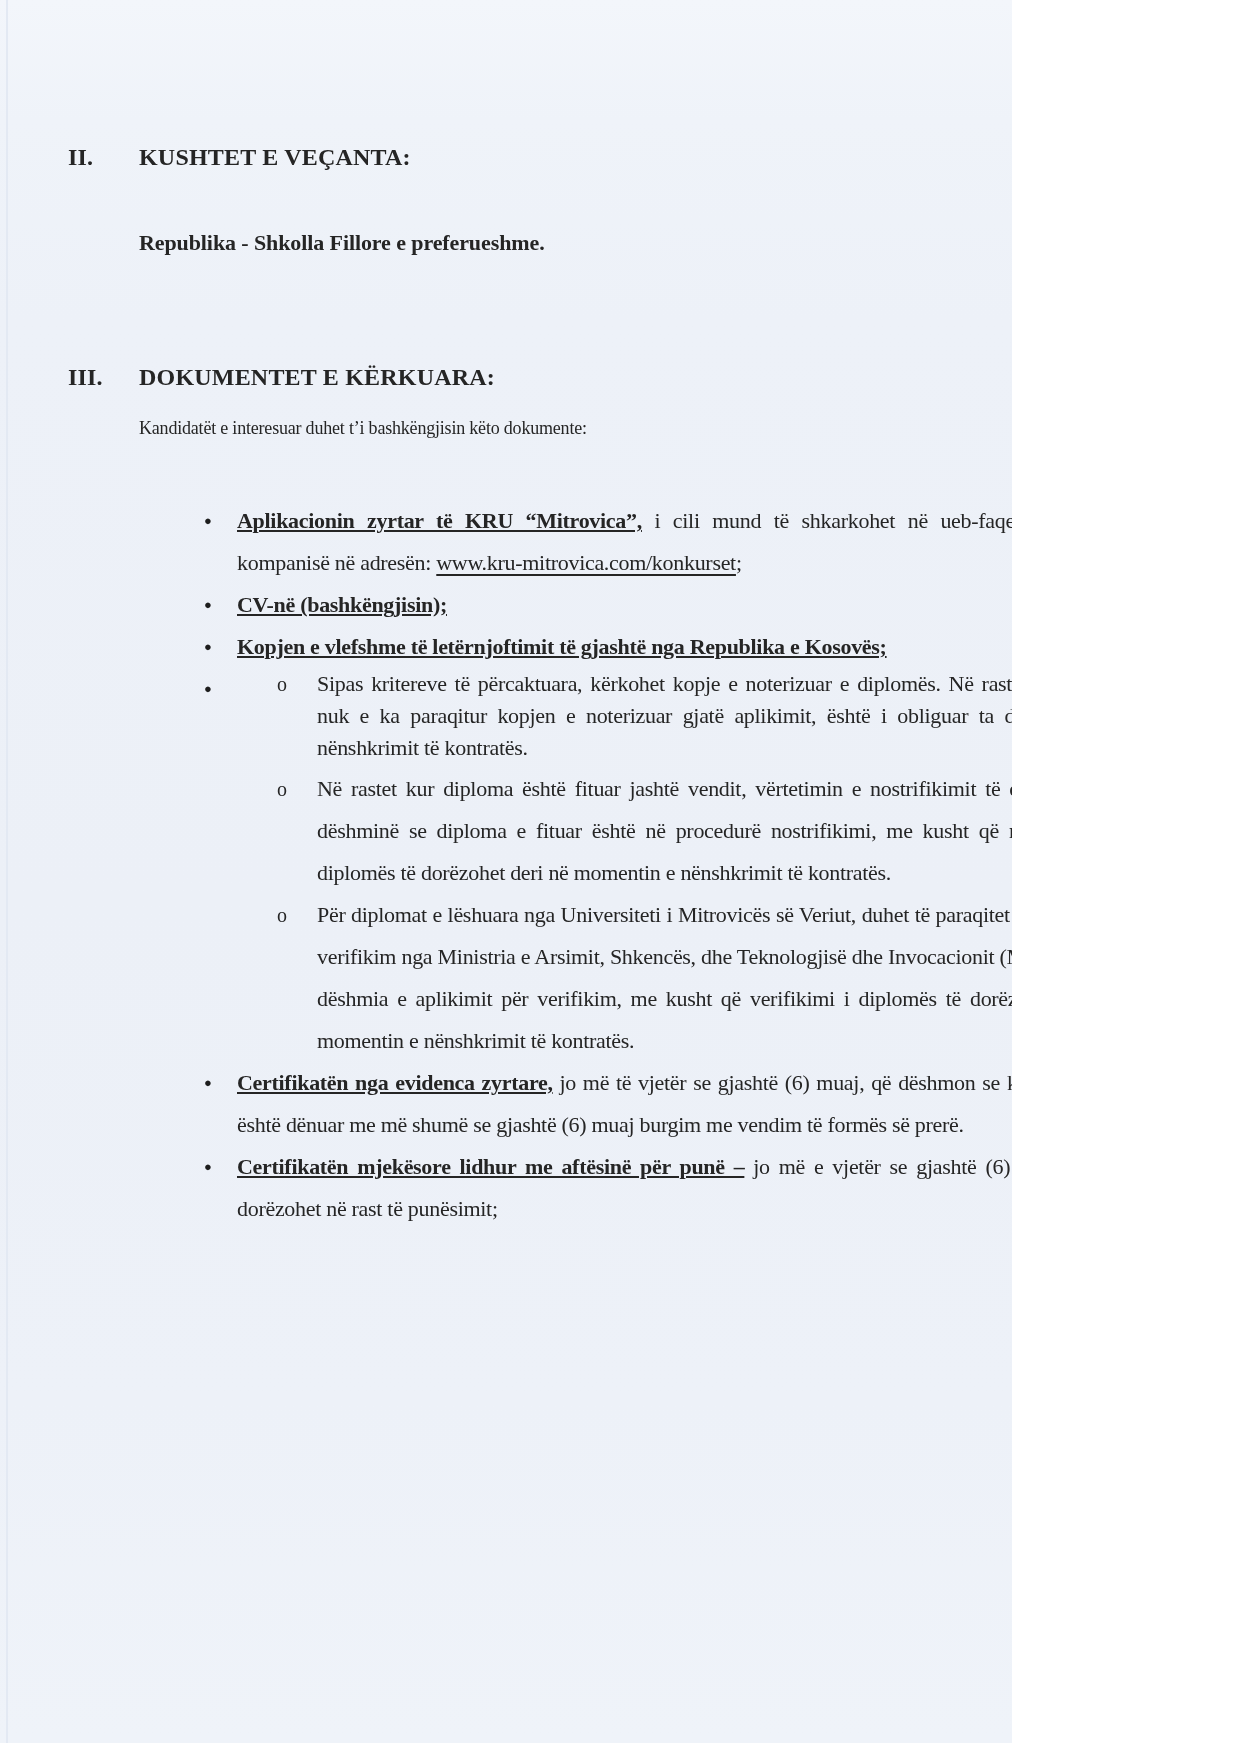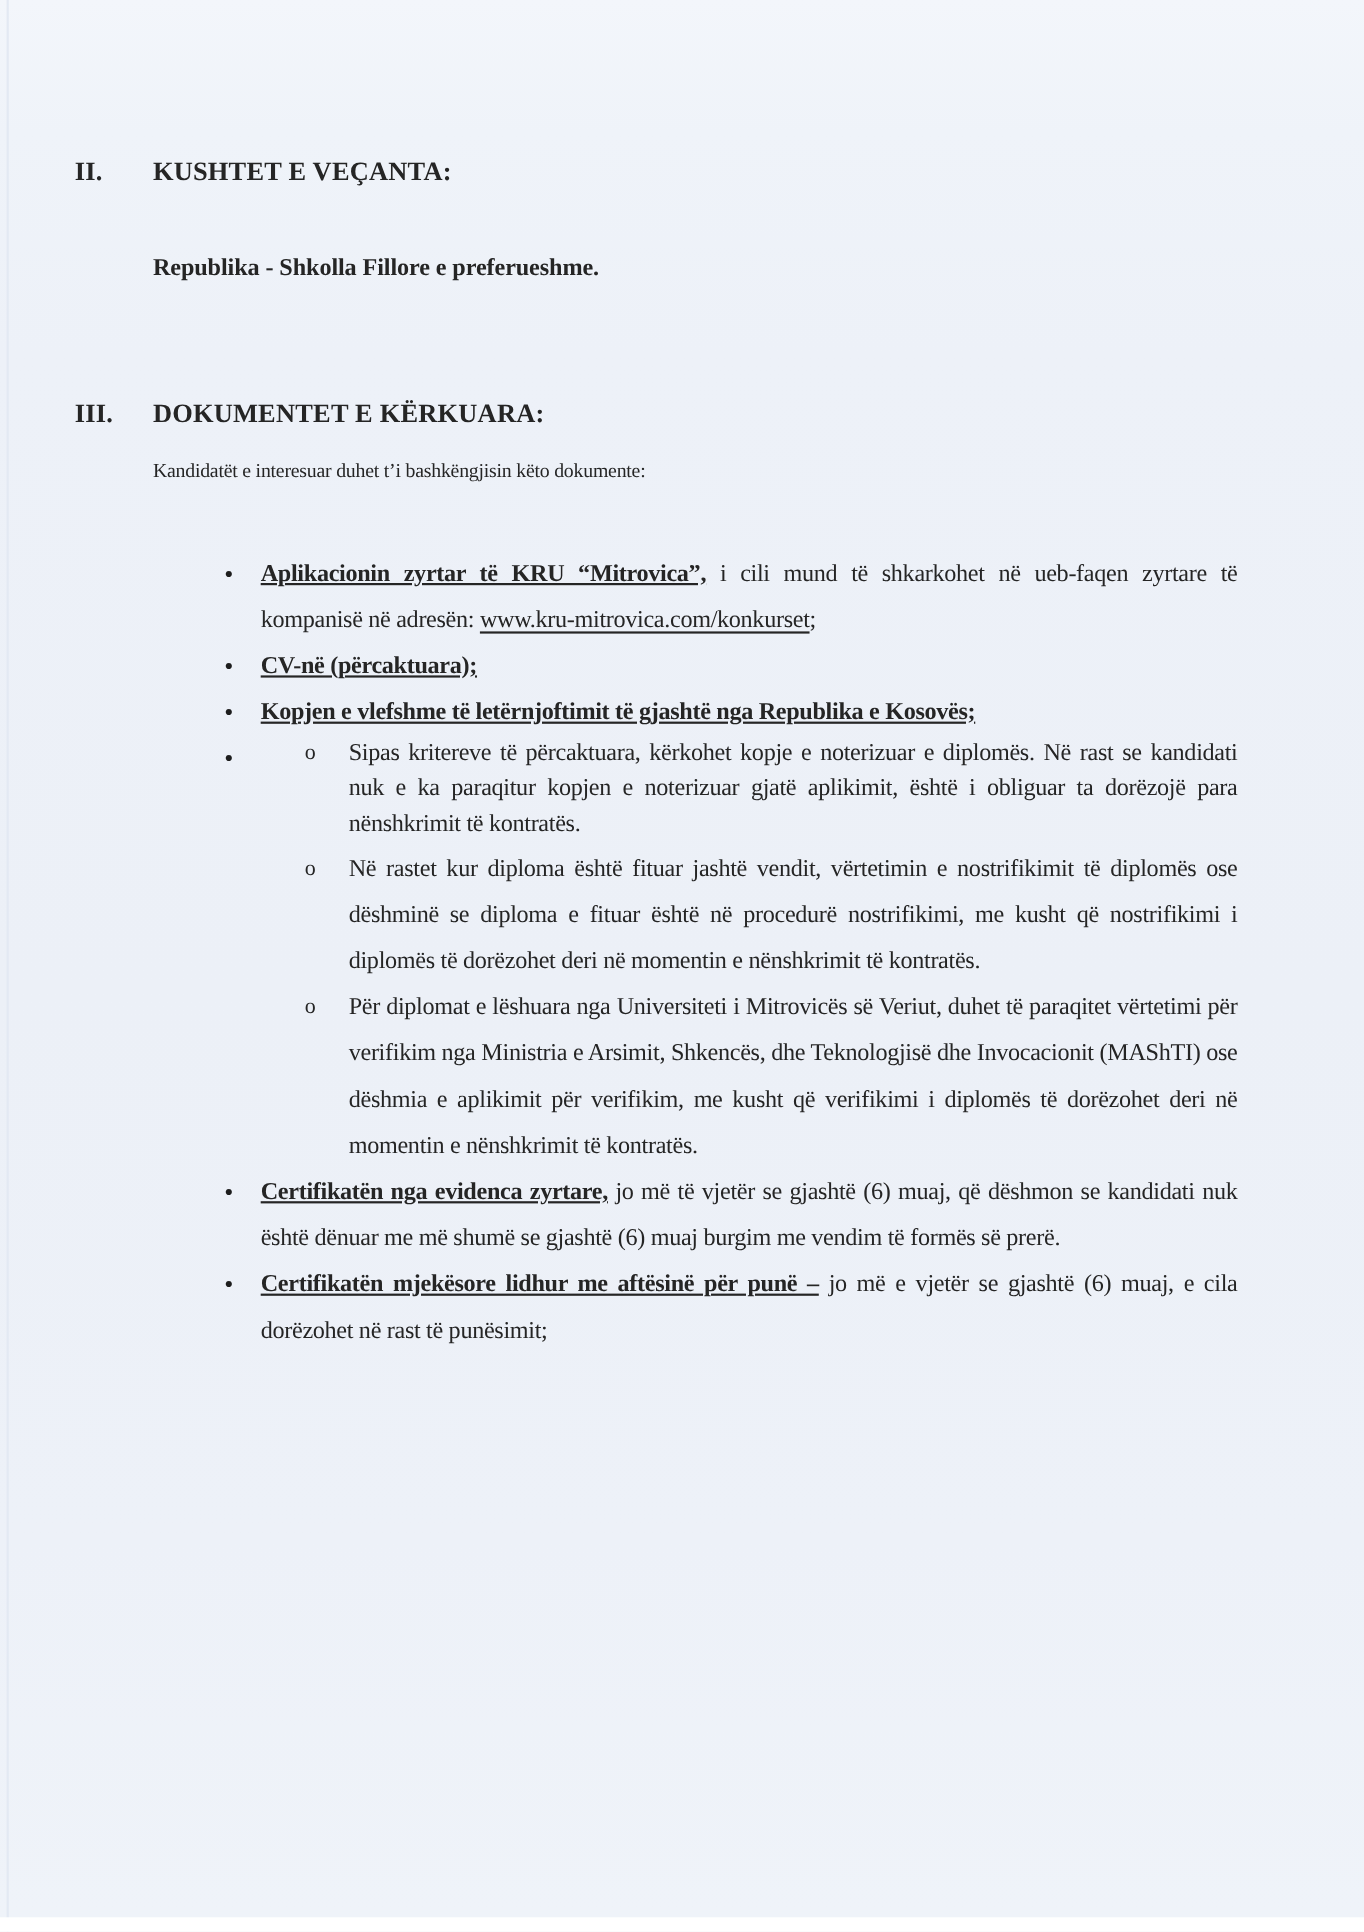--- a/index.html
+++ b/index.html
@@ -2,21 +2,21 @@
 <html><head>
 <meta charset="utf-8">
 <style>
   html, body {
     margin: 0;
     padding: 0;
     background: #ffffff;
   }
   .page {
     position: relative;
-    width: 1240px;
+    width: 1012px;
     height: 1756px;
     overflow: hidden;
     background: linear-gradient(180deg,
       #f3f6fb 0px,
       #eff3f9 120px,
       #edf1f8 320px,
       #ecf0f7 900px,
       #edf1f8 1400px,
       #eff3f9 1740px);
     font-family: "Liberation Serif", "DejaVu Serif", serif;
@@ -129,21 +129,21 @@
 
   <div class="bullets">
 
     <div class="b-item">
       <span class="b-dot">●</span>
       <p class="b-text"><span class="bold">Aplikacionin zyrtar të KRU “Mitrovica”,</span><span> i cili mund të shkarkohet në ueb-faqen zyrtare të kompanisë në adresën: </span><span class="link">www.kru-mitrovica.com/konkurset</span><span>;</span></p>
     </div>
 
     <div class="b-item">
       <span class="b-dot">●</span>
-      <p class="b-text"><span class="bold">CV-në (përcaktuara);</span></p>
+      <p class="b-text"><span class="bold">CV-në (bashkëngjisin);</span></p>
     </div>
 
     <div class="b-item">
       <span class="b-dot">●</span>
       <p class="b-text"><span class="bold">Kopjen e vlefshme të letërnjoftimit të gjashtë nga Republika e Kosovës;</span></p>
     </div>
 
     <div class="b-item">
       <span class="b-dot">●</span>
 

